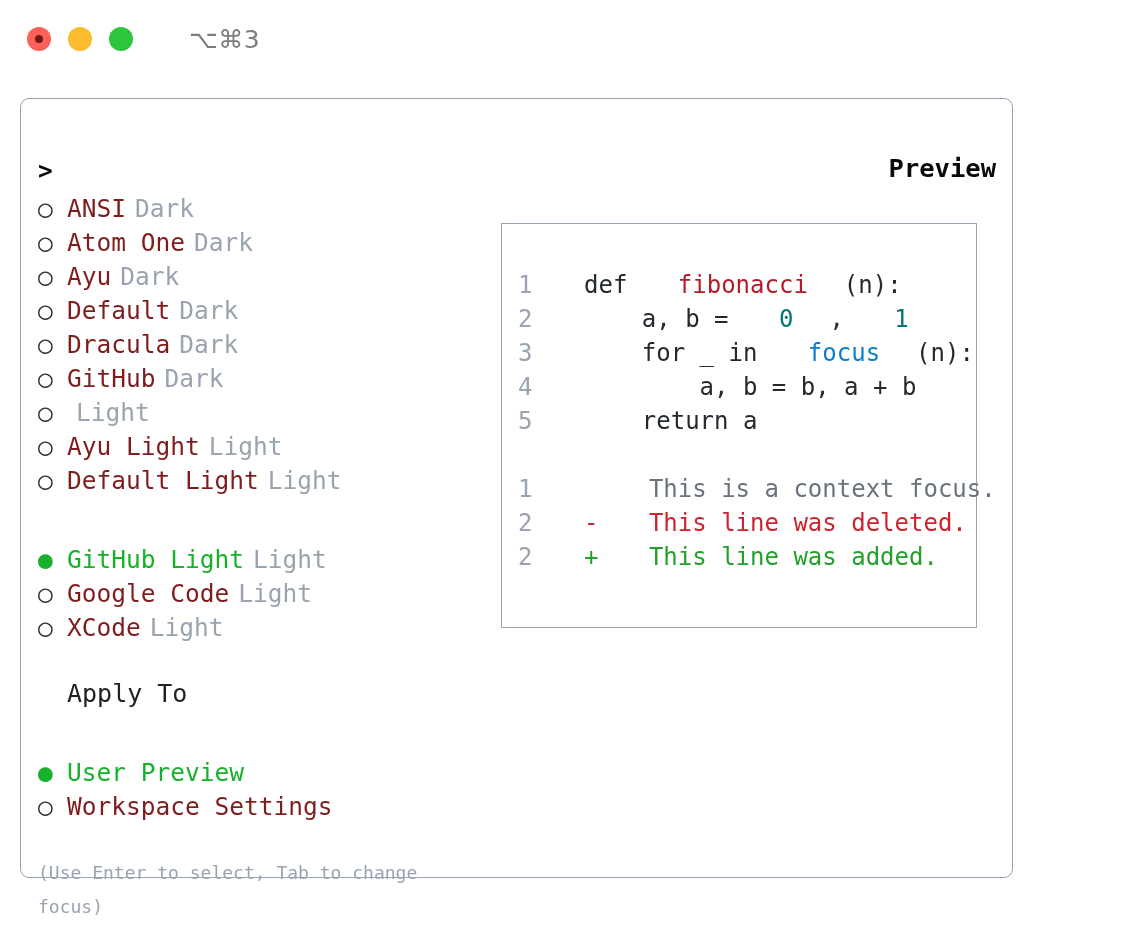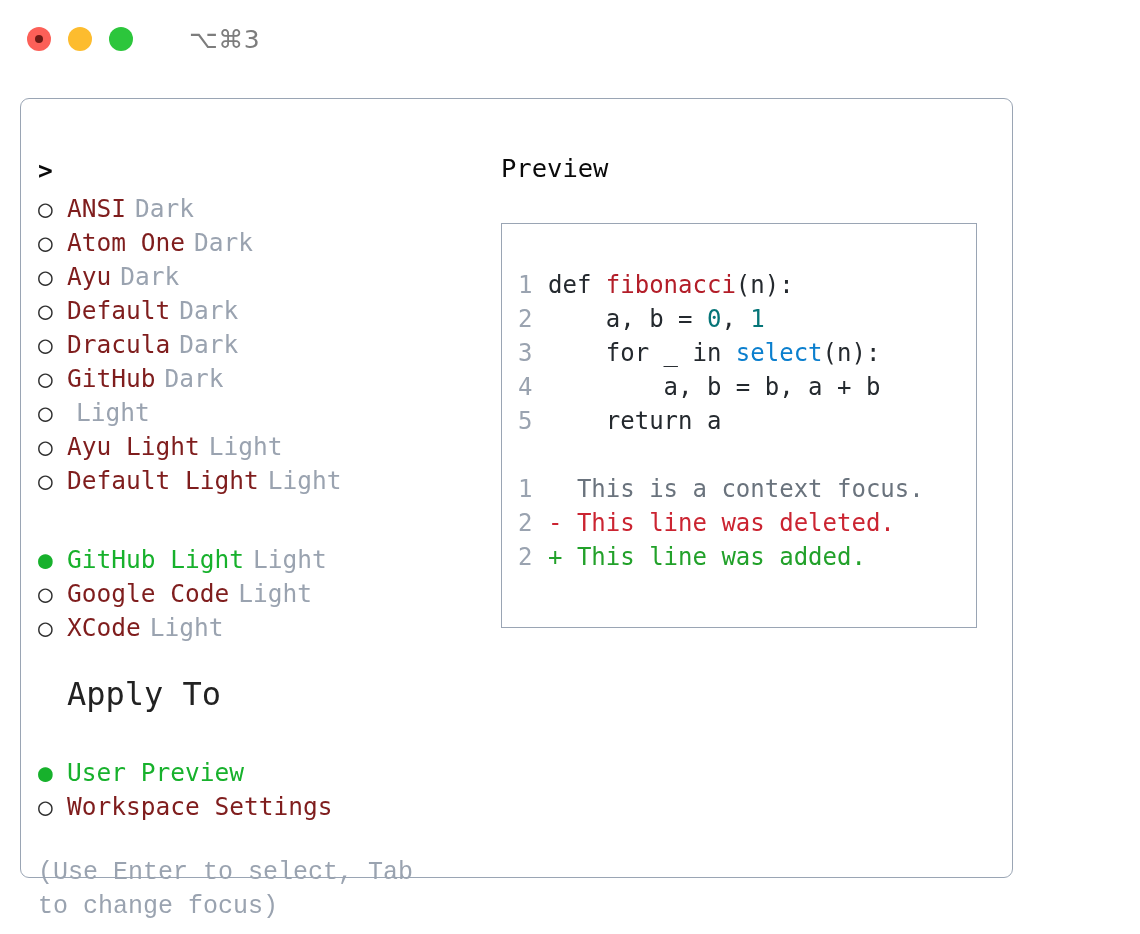--- a/index.html
+++ b/index.html
@@ -102,51 +102,51 @@
     margin-bottom: 1px;
   }
   .heading-row .marker { color: #0a0a0a; font-weight: bold; }
   .label { color: #7f1d1d; }
   .label.selected { color: #17b12c; margin-top: 45px; }
   .variant {
     color: #9aa3b0;
     margin-left: 9px;
   }
   .group-title {
-    font-size: 32px;
+    font-size: 25px;
     line-height: 34px;
     color: #222222;
     white-space: pre;
     padding-left: 29px;
   }
   .spacer-row { height: 32px; }
 
   .hint {
     margin-top: 32px;
     color: #9aa3b0;
-    font-size: 25px;
+    font-size: 18px;
     line-height: 34px;
     width: 415px;
     white-space: pre-wrap;
-    font-family: Liberation Mono, monospace;
   }
 
   
   .right-col {
     position: absolute;
     left: 480px;
     top: 52px;
     width: 495px;
   }
   .preview-title {
-    font-weight: normal;
+    font-weight: bold;
     font-size: 25.5px;
     line-height: 34px;
     color: #0a0a0a;
     margin-bottom: 16px;
+    text-align: right;
   }
   .preview-box {
     margin-top: 38px;
     width: 476px;
     height: 405px;
     border: 1.6px solid #9aa5b4;
     box-sizing: border-box;
     padding: 44px 0 0 16px;
   }
   .code-line {
@@ -156,21 +156,21 @@
     font-size: 24px;
     line-height: 34px;
   }
   .gutter {
     display: inline-block;
     width: 30px;
     flex: 0 0 30px;
     text-align: left;
     color: #9aa3b0;
   }
-  .code-text { color: #24292e; white-space: pre; }
+  .code-text { color: #24292e; white-space: pre; margin-left: 36px; }
   .tok-func  { color: #b31d28; }
   .tok-num   { color: #067578; }
   .tok-call  { color: #0b7fce; }
   .diff-gap  { height: 34px; }
   .diff-context { color: #6a737d; }
   .diff-del     { color: #cb2431; }
   .diff-add     { color: #22a12a; }
 </style>
 </head>
 <body>
@@ -296,21 +296,21 @@
         <span class="gutter">2</span>
         <span class="code-text">    a, b = </span>
         <span class="code-text tok-num">0</span>
         <span class="code-text">, </span>
         <span class="code-text tok-num">1</span>
       </div>
 
       <div class="code-line">
         <span class="gutter">3</span>
         <span class="code-text">    for _ in </span>
-        <span class="code-text tok-call">select</span>
+        <span class="code-text tok-call">focus</span>
         <span class="code-text">(n):</span>
       </div>
 
       <div class="code-line">
         <span class="gutter">4</span>
         <span class="code-text">        a, b = b, a + b</span>
       </div>
 
       <div class="code-line">
         <span class="gutter">5</span>

